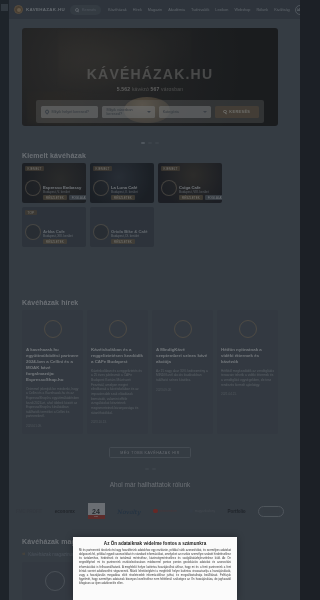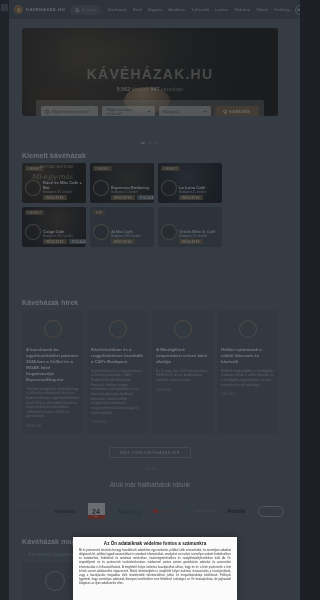--- a/index.html
+++ b/index.html
@@ -72,21 +72,21 @@
     width: 10px; height: 10px; border-radius: 50%;
     border: .8px solid #9aa1aa; display:flex; align-items:center; justify-content:center;
     font-size: 3.4px; color: #c3c8cf; position: relative;
   }
   .globe::before{
     content:""; position:absolute; left:1.4px; top:4.3px; width:7px; height:.6px; background:#9aa1aa;
   }
 
   
   .hero {
-    position: absolute; left: 22px; top: 28px; width: 256px; height: 88px;
+    position: absolute; left: 22px; top: 28px; width: 256px; height: 98px;
     border-radius: 3px; overflow: hidden;
     background:
       radial-gradient(circle at 22% 34%, #4a4138 0%, #2e2a26 42%, #201e1c 80%),
       linear-gradient(120deg,#3b342c,#23211e);
     z-index: 3;
   }
   .hero .machine {
     position:absolute; left: 14%; top: 2%; width: 52%; height: 70%;
     background:
       radial-gradient(ellipse at 30% 40%, rgba(90,80,66,.55), transparent 60%),
@@ -409,31 +409,20 @@
 
   <div class="hero-dots">
     <i class="on"></i>
     <i></i>
     <i></i>
   </div>
 
   <div class="sec-title" style="top:152px">Kiemelt kávéházak</div>
 
   <div class="cards">
-    <div class="card photo1">
-      <div class="badge">KIEMELT</div>
-      <div class="hdr">MI EGY-MÁS KÁVÉ ÉS BÁR</div>
-      <div class="script">Mi-egy-más</div>
-      <div class="logo"></div>
-      <div class="cname">Kávé és Más Cafe + Bar</div>
-      <div class="sub">Budapest, VII. kerület</div>
-      <div class="pills">
-        <span class="pill">RÉSZLETEK</span>
-      </div>
-    </div>
 
     <div class="card photo2">
       <div class="badge">KIEMELT</div>
       <div class="logo"></div>
       <div class="cname">Espresso Embassy</div>
       <div class="sub">Budapest, V. kerület</div>
       <div class="pills">
         <span class="pill">RÉSZLETEK</span>
         <span class="pill alt">FOGLALÁS</span>
       </div>

